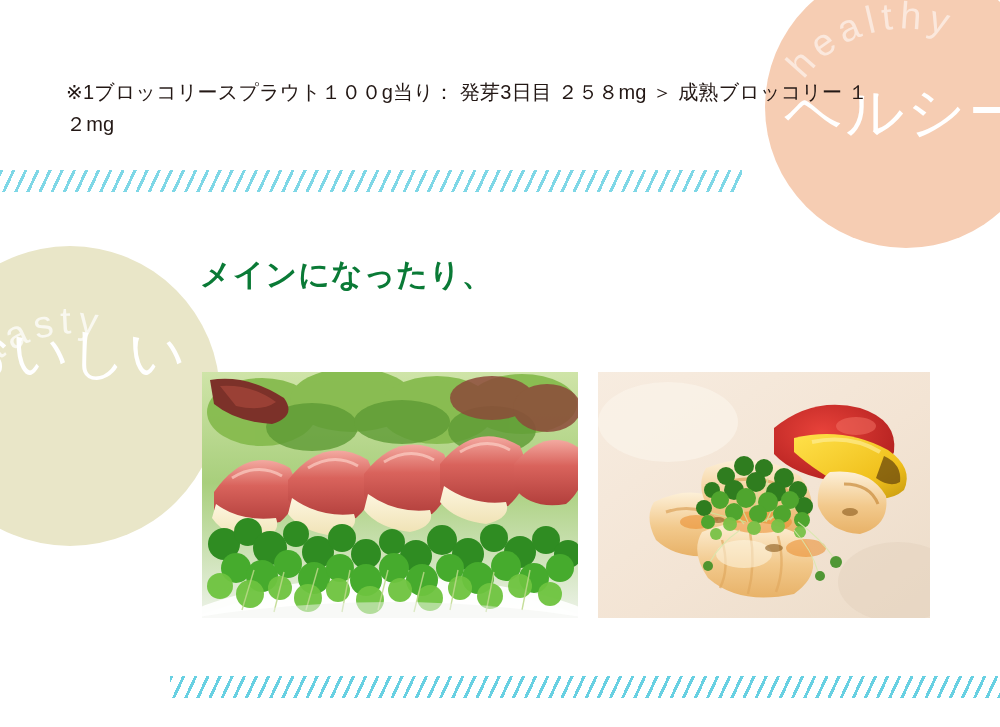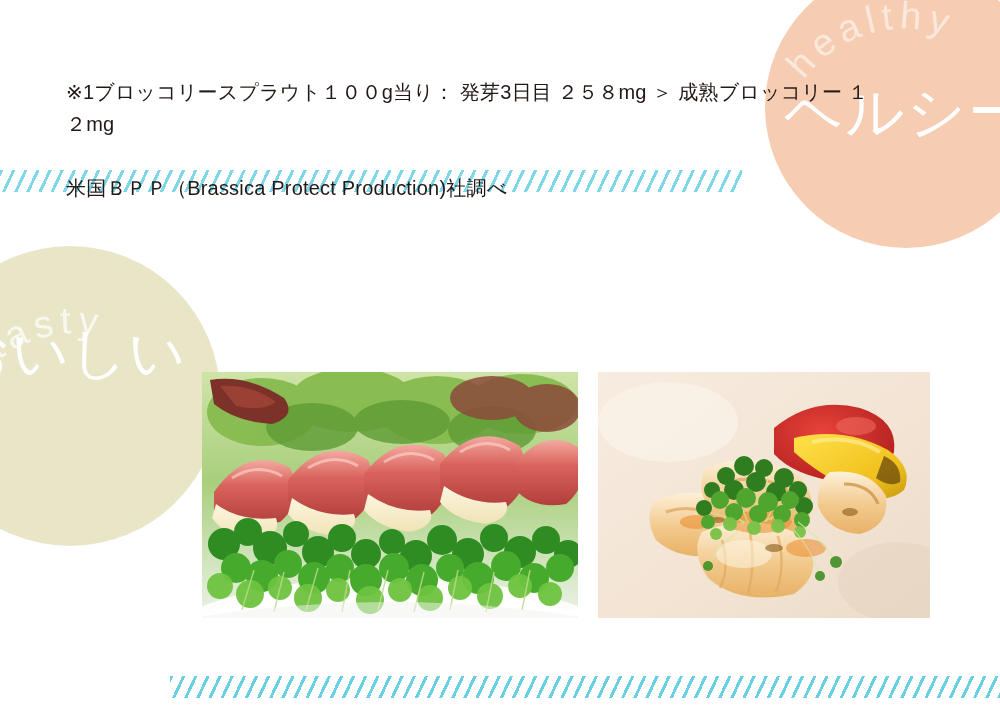--- a/index.html
+++ b/index.html
@@ -103,36 +103,36 @@
         <textPath href="#tastyArc" startOffset="26%">tasty</textPath>
       </text>
     </svg>
     <div class="badge-main badge-main-tasty">おいしい</div>
   </div>
 
   <div class="stripe top"></div>
 
   <div class="footnote">
     <span class="ln">※1ブロッコリースプラウト１００g当り： 発芽3日目 ２５８mg ＞ 成熟ブロッコリー １２mg</span>
-    <span class="ln">米国ＢＰＰ（Brassica Protect Production)社調べ</span>
   </div>
 
   <div class="circle circle-healthy">
     <svg class="badge-svg" viewBox="0 0 282 282">
       <defs>
         <path id="healthyArc" d="M 18 162 A 124 124 0 0 1 258 150" fill="none"></path>
       </defs>
       <text class="badge-arc-text">
         <textPath href="#healthyArc" startOffset="16%">healthy</textPath>
       </text>
     </svg>
     <div class="badge-main badge-main-healthy">ヘルシー</div>
   </div>
 
   <div class="headline">
+    <span class="hl">メインになったり、</span>
   </div>
 
   <div class="photo photo-1">
     <svg viewBox="0 0 376 246" preserveAspectRatio="none">
       <defs>
         <linearGradient id="p1bg" x1="0" y1="0" x2="0" y2="1">
           <stop offset="0%" stop-color="#cfe4a8"></stop>
           <stop offset="45%" stop-color="#a8cf7c"></stop>
           <stop offset="100%" stop-color="#eef3ea"></stop>
         </linearGradient>

